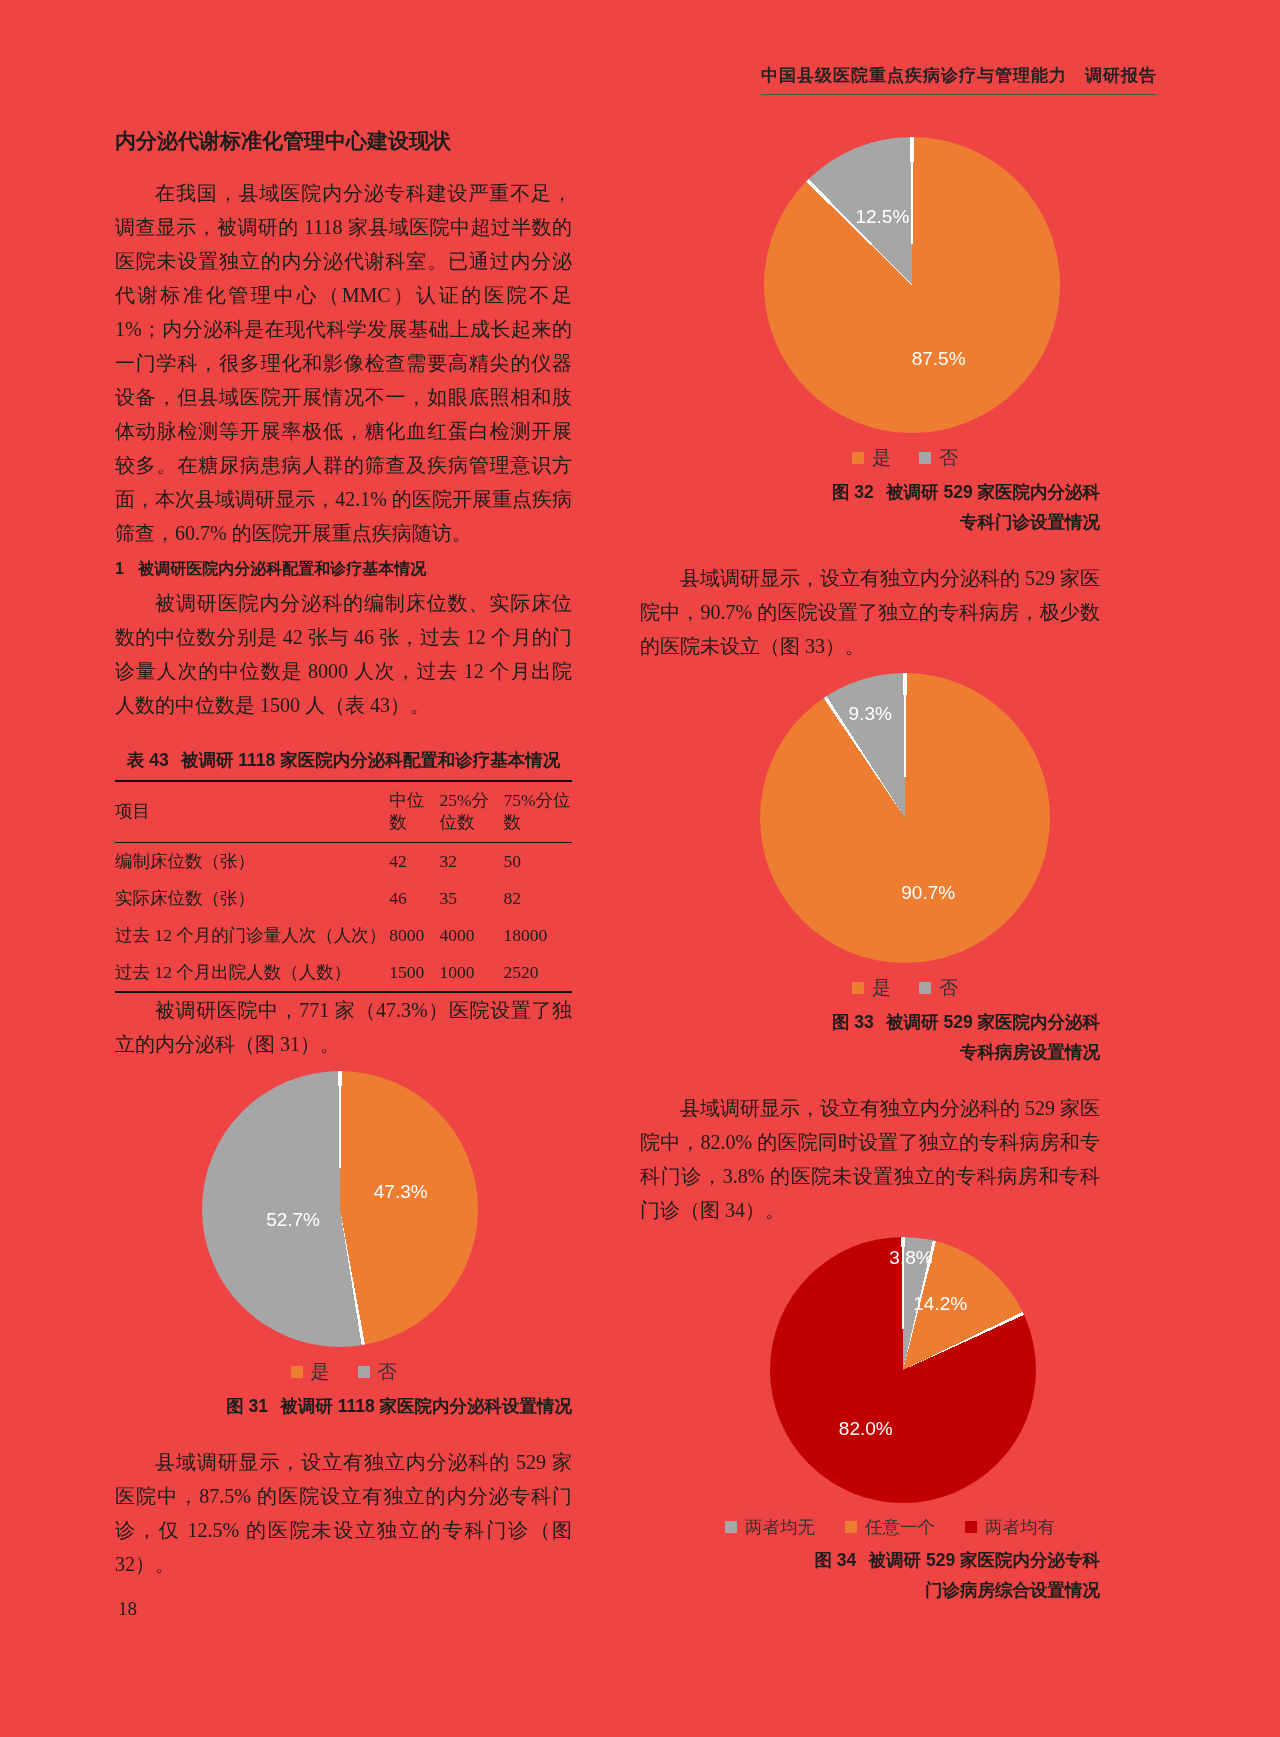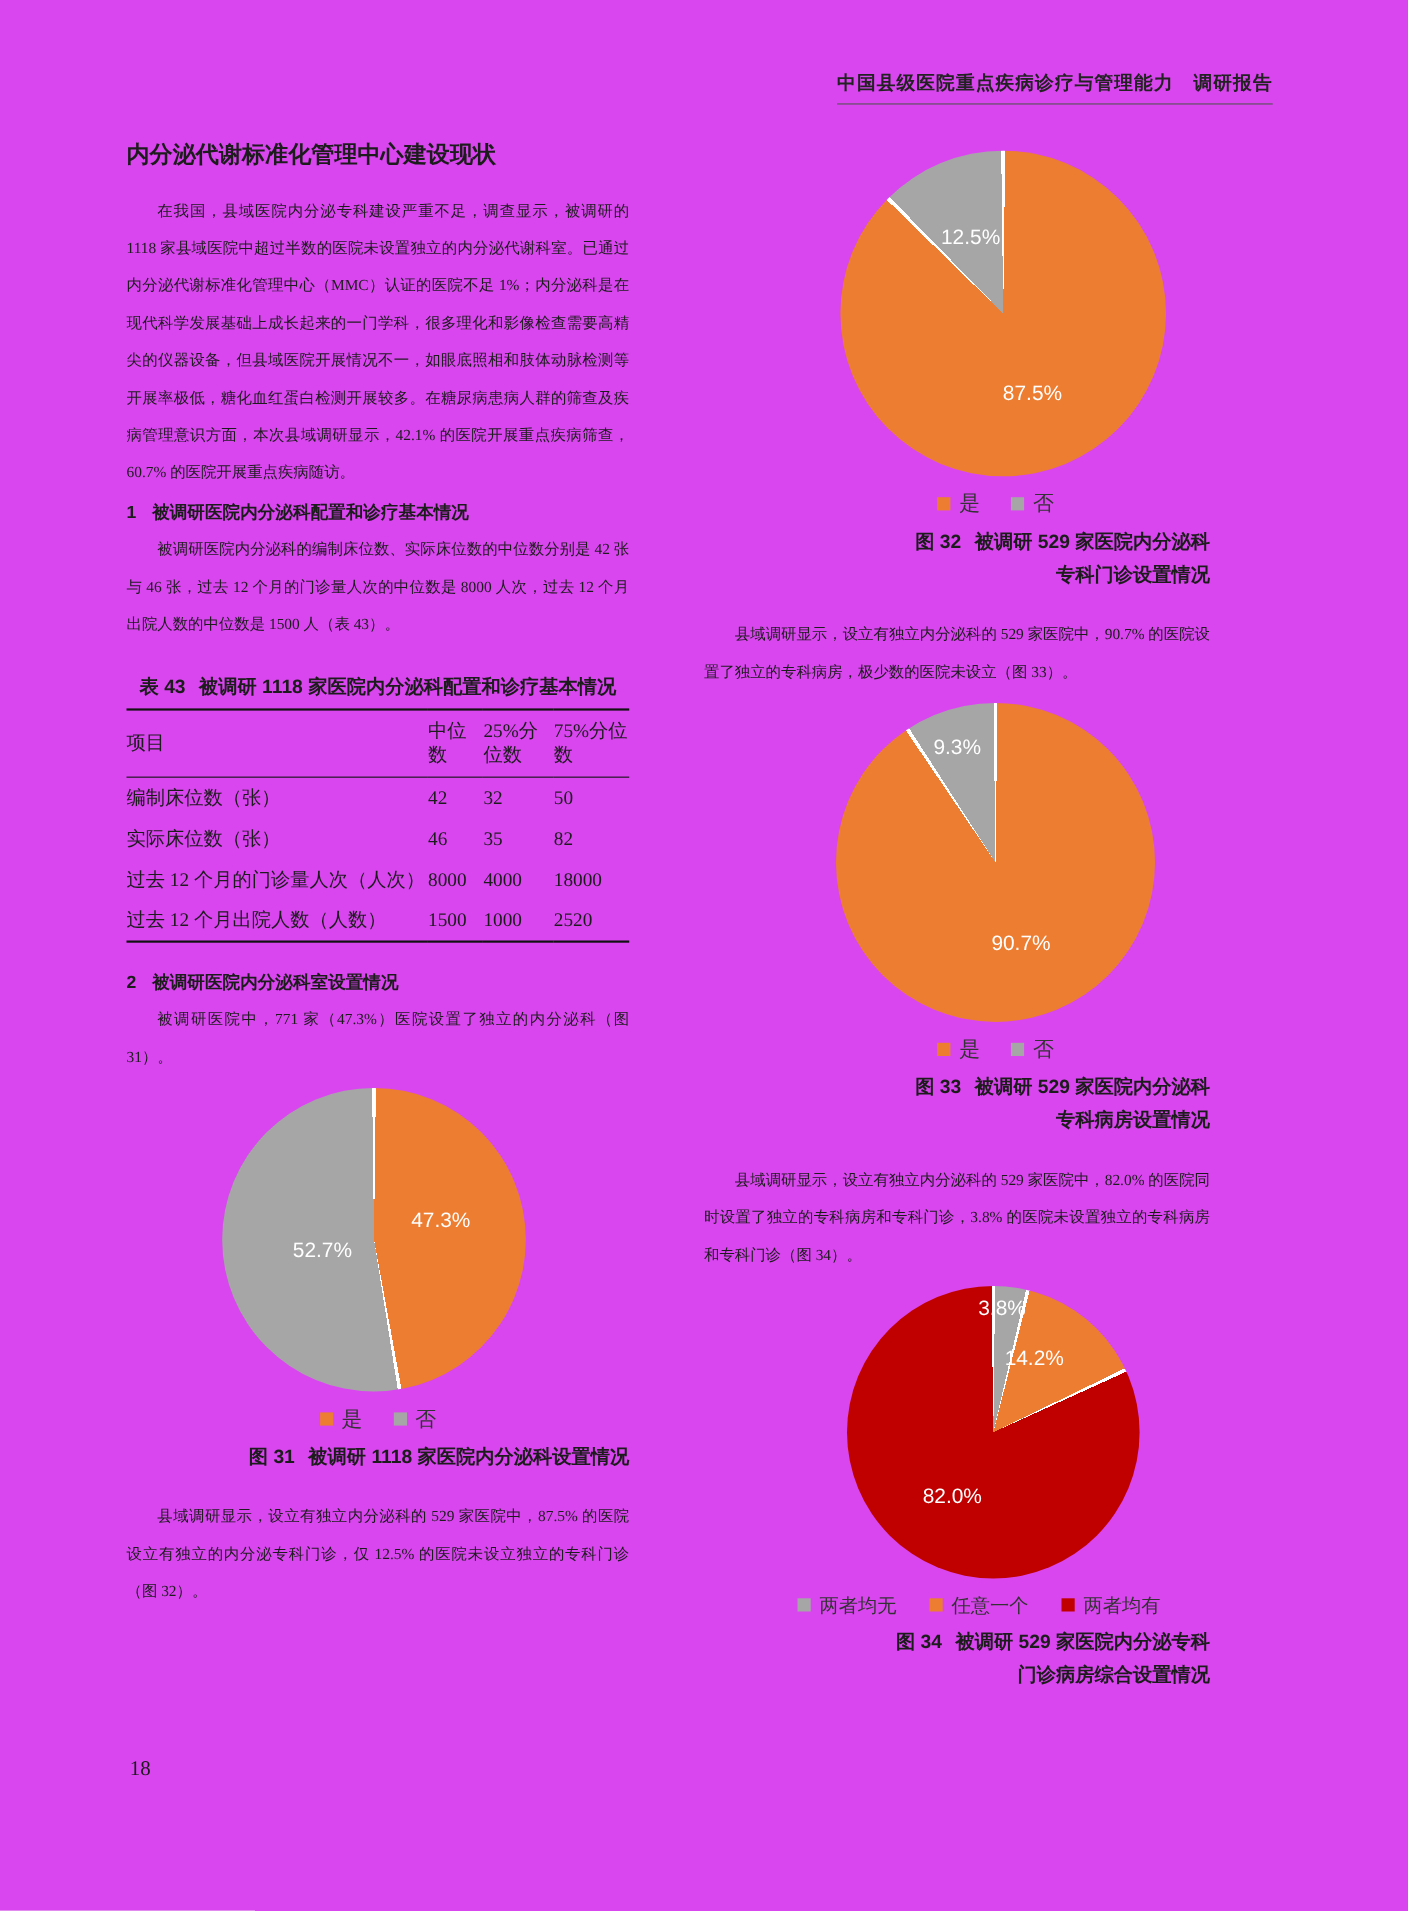--- a/index.html
+++ b/index.html
@@ -1,31 +1,31 @@
 <!DOCTYPE html>
 <html><head>
 <meta charset="utf-8">
 <style>
   html,body{margin:0;padding:0;background:#e8e8e8;}
-  .page{position:relative;width:1280px;height:1737px;background:#d946ef;margin:0 auto;
+  .page{position:relative;width:1280px;height:1737px;background:#ef4444;margin:0 auto;
         font-family:"Liberation Serif","DejaVu Serif",serif;color:#1c1c1c;overflow:hidden;}
 
   
   .hdr{position:absolute;top:64px;right:123px;display:inline-block;
        font-family:"Liberation Sans","DejaVu Sans",sans-serif;font-weight:bold;
        font-size:17px;letter-spacing:1px;color:#222;
        border-bottom:1px solid #555;padding-bottom:7px;}
 
   
   .col-l{position:absolute;left:115px;top:126px;width:457px;}
   .col-r{position:absolute;left:640px;top:137px;width:460px;}
 
   .doc-title{text-align:left;font-family:"Liberation Sans","DejaVu Sans",sans-serif;
              font-weight:bold;font-size:21px;line-height:30px;margin:0 0 20px 0;}
-  p.body{font-size:14px;line-height:34px;text-align:justify;margin:0;text-indent:2em;}
+  p.body{font-size:20px;line-height:34px;text-align:justify;margin:0;text-indent:2em;}
   h3.sec{font-family:"Liberation Sans","DejaVu Sans",sans-serif;font-weight:bold;
          font-size:16px;line-height:30px;margin:4px 0 2px 0;}
   h3.sec .secnum{margin-right:0.9em;}
 
   
   .tbl-title{text-align:center;font-family:"Liberation Sans","DejaVu Sans",sans-serif;
              font-weight:bold;font-size:17.5px;line-height:24px;margin-top:26px;}
   .tbl-title b{margin-right:0.7em;}
   table.t43{width:100%;border-collapse:collapse;margin-top:8px;
             border-top:2px solid #111;border-bottom:2px solid #111;font-size:17.5px;}
@@ -108,23 +108,20 @@
         </tr>
         <tr>
           <td>过去 12 个月出院人数（人数）</td>
           <td>1500</td>
           <td>1000</td>
           <td>2520</td>
         </tr>
       </tbody>
     </table>
 
-    <h3 class="sec" style="margin-top:22px">
-      <span class="secnum">2</span><span>被调研医院内分泌科室设置情况</span>
-    </h3>
 
     <p class="body">被调研医院中，771 家（47.3%）医院设置了独立的内分泌科（图 31）。</p>
 
     <div class="fig">
       <div class="pie" style="width: 276px; height: 276px; margin-left: 87px; background: conic-gradient(rgb(255, 255, 255) 0deg, rgb(255, 255, 255) 0.7deg, rgb(237, 125, 49) 0.7deg, rgb(237, 125, 49) 169.58deg, rgb(255, 255, 255) 169.58deg, rgb(255, 255, 255) 170.28deg, rgb(255, 255, 255) 170.28deg, rgb(255, 255, 255) 170.98deg, rgb(166, 166, 166) 170.98deg, rgb(166, 166, 166) 359.3deg, rgb(255, 255, 255) 359.3deg, rgb(255, 255, 255) 360deg);">
         <span class="plabel" style="left:72%;top:44%">47.3%</span>
         <span class="plabel" style="left:33%;top:54%">52.7%</span>
       </div>
       <div class="legend">
         <span class="li">

